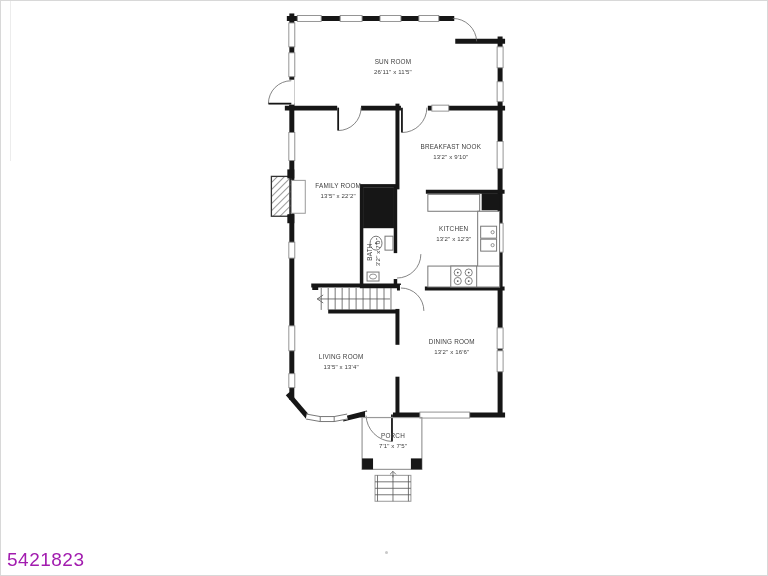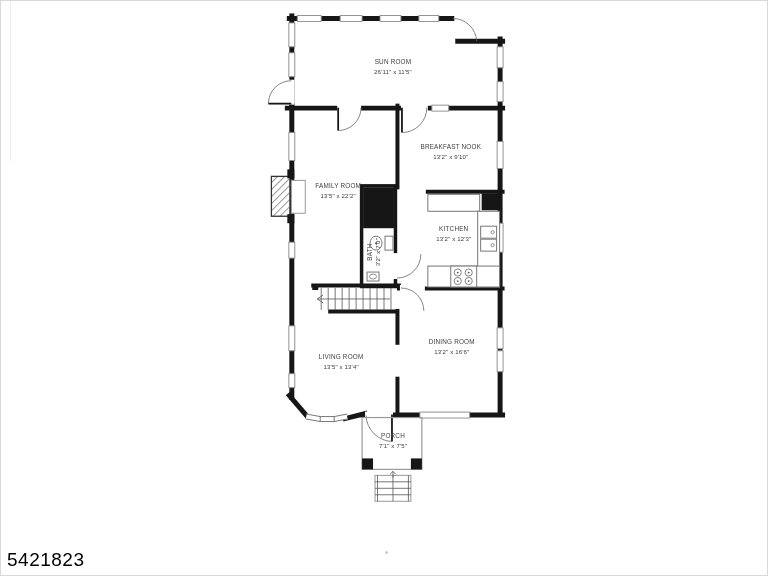--- a/index.html
+++ b/index.html
@@ -17,21 +17,21 @@
   .arc{fill:none;stroke:#666;stroke-width:0.8;}
   .leaf{stroke:#161616;stroke-width:1.8;fill:none;}
   .fix{fill:#ffffff;stroke:#777;stroke-width:1;}
   .thin{stroke:#555;stroke-width:0.8;fill:none;}
   .blackfill{fill:#161616;stroke:none;}
   .room-label{font-size:6.4px;fill:#3d3d3d;letter-spacing:.2px;}
   .room-dims{font-size:6.1px;fill:#3d3d3d;letter-spacing:.15px;}
   text{font-family:"Liberation Sans",sans-serif;}
   #watermark{
     position:absolute;left:6px;bottom:4px;
-    font-size:19px;color:#000000;letter-spacing:.5px;
+    font-size:19px;color:#a21caf;letter-spacing:.5px;
   }
   #artifact-dot{position:absolute;left:384px;top:550px;width:3px;height:3px;border-radius:50%;background:#c9c9c9;}
   #artifact-line{position:absolute;left:9px;top:0;width:1px;height:160px;background:#ececec;}
 </style>
 </head>
 <body>
 
 <div id="frame">
   <div id="artifact-line"></div>
 

